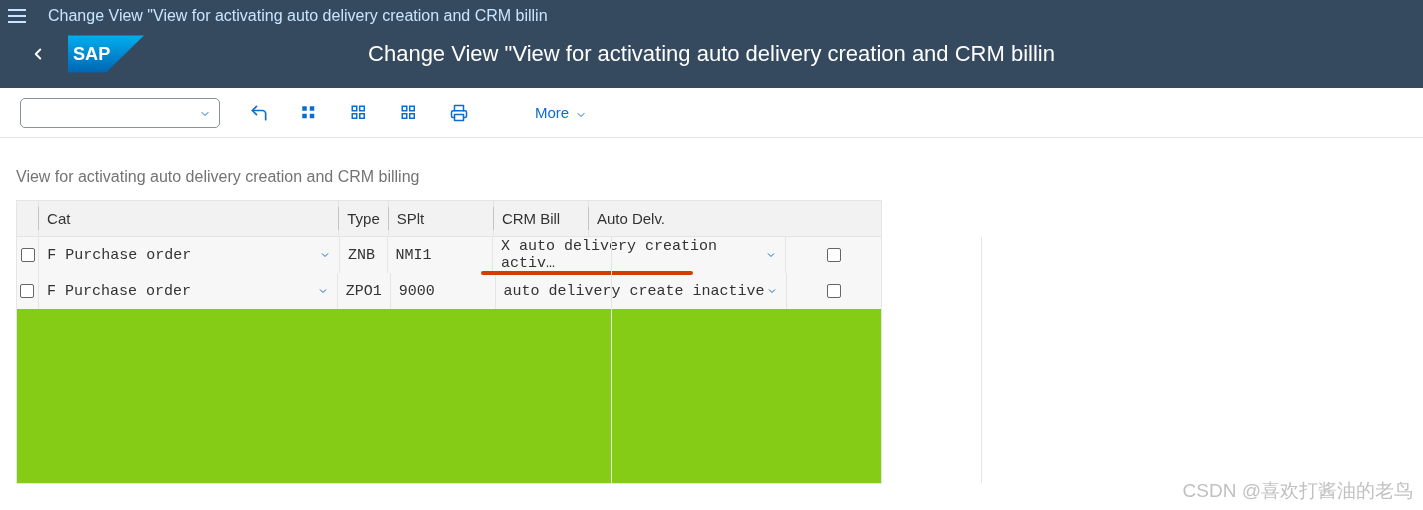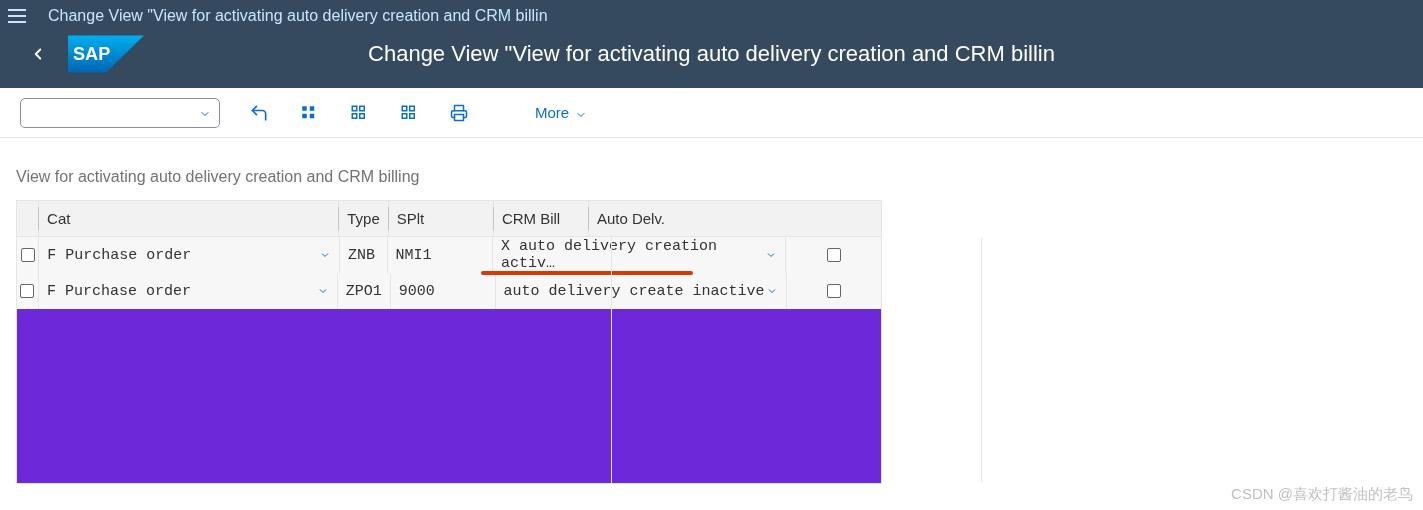--- a/index.html
+++ b/index.html
@@ -130,21 +130,21 @@
     .grid-header .cell::after{
       content:"";
       position:absolute;
       right:-1px; top:6px; bottom:6px;
       width:1px;
       background:#c4c4c4;
     }
     .grid-header .cell:last-child::after{ display:none;}
     .grid-row { background: #F7F7F7; border-bottom: 0; }
     .grid-row:nth-child(odd){ background:#F7F7F7; }
-    .grid-body { background:#6d28d9; height: 246px; position: relative; }
+    .grid-body { background:#84cc16; height: 246px; position: relative; }
     .col-sel { width: 28px; justify-content:center; padding:0; }
     .col-cat { width: 380px; font-family: "Courier New", monospace; position: relative; }
     .col-type { width: 56px; font-family: "Courier New", monospace; }
     .col-splt { width: 130px; font-family: "Courier New", monospace; position:relative; }
     .col-auto { width: 370px; font-family: "Courier New", monospace; position: relative; }
     .col-crm { width: 117px; justify-content: center; }
     .cell:last-child{ border-right:none; }
     .grid-header .cell{ font-family: Arial, Helvetica, sans-serif; }
     .chev {
       width:12px; height:12px;
@@ -172,21 +172,21 @@
       height: 4px;
       background: #D83B01;
       border-radius: 2px;
       pointer-events: none;
     }
     .watermark {
       position: absolute;
       right: 10px;
       bottom: 6px;
       color: rgba(150,150,150,0.6);
-      font-size: 15px;
+      font-size: 19px;
       pointer-events: none;
     }
     .vline{
       position:absolute;
       top:0; bottom:0;
       width:1px;
       background:#E5E5E5;
     }
   </style>
 </head>

